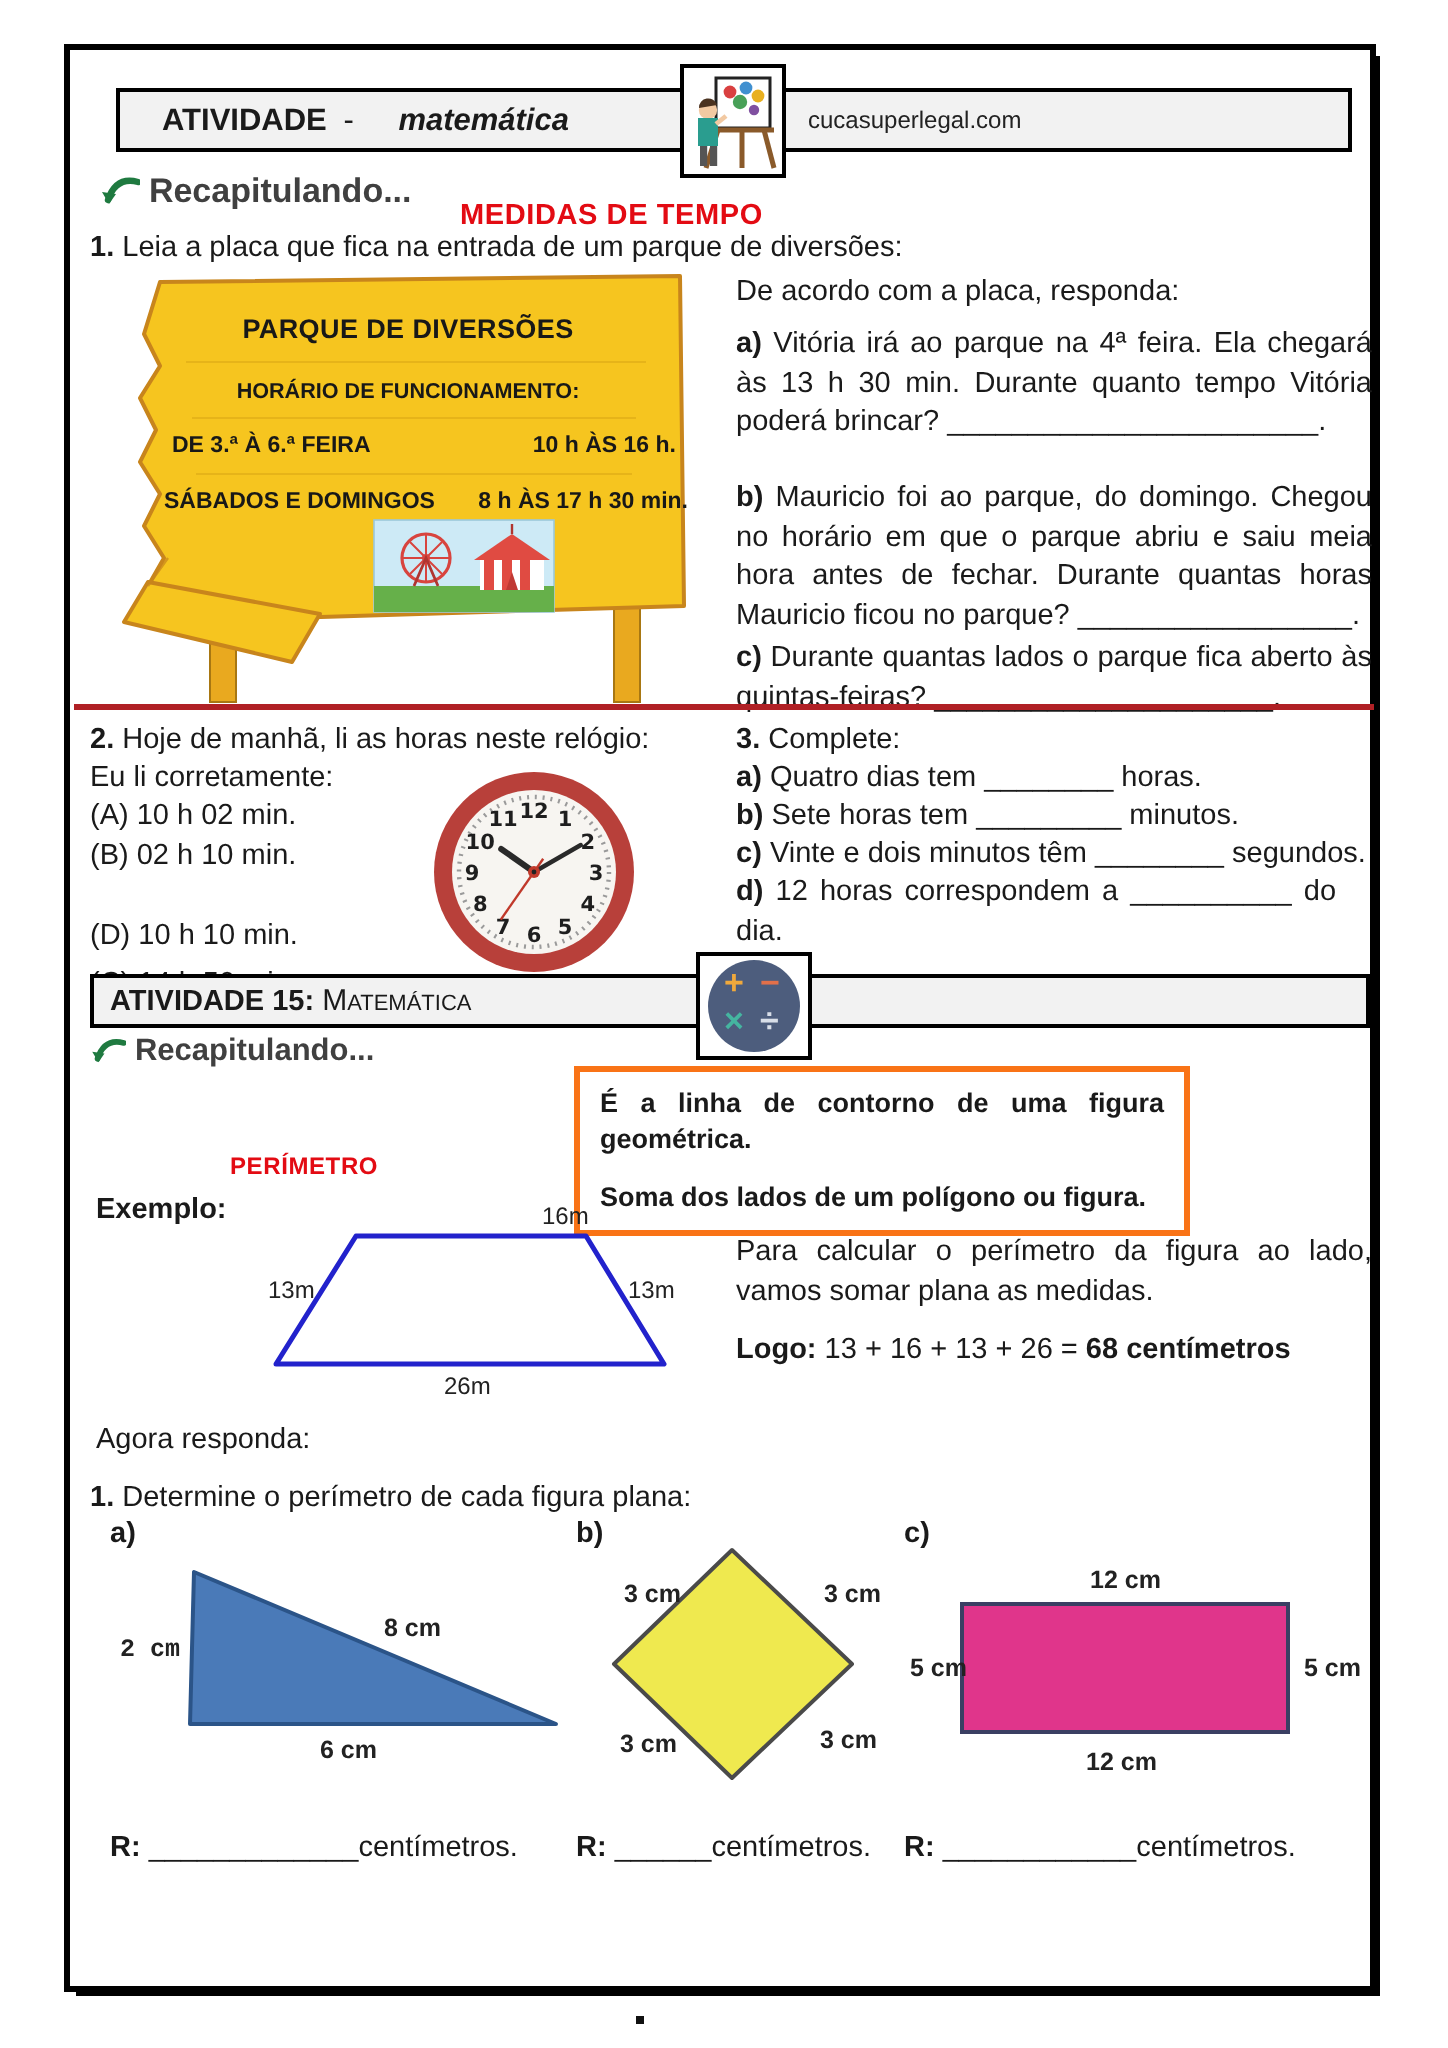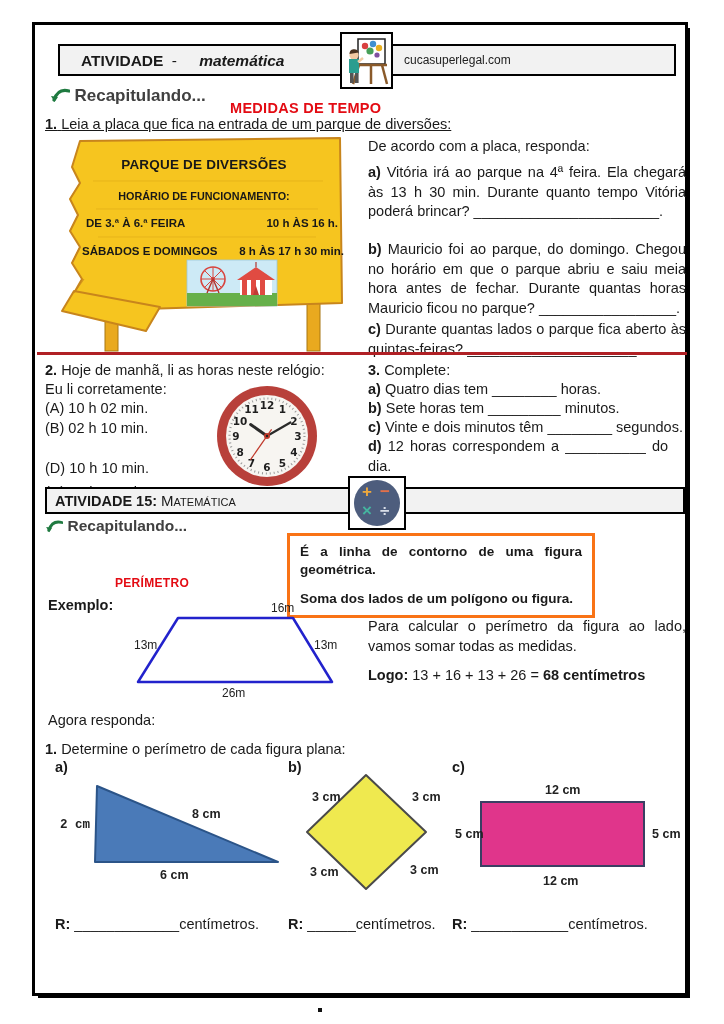--- a/index.html
+++ b/index.html
@@ -54,21 +54,21 @@
 
 <div class="abs" style="left:50px;top:86px;">
   <svg width="20" height="16" viewBox="0 0 20 16" style="vertical-align:-2px;">
     <path d="M19,4 Q8,1 4,13" fill="none" stroke="#1f7a40" stroke-width="3.2" stroke-linecap="round"></path>
     <path d="M1,9 L4.5,15 L8,10 Z" fill="#1f7a40"></path>
   </svg>
   <span class="b green" style="font-size:17px;">Recapitulando...</span>
 </div>
 <div class="abs b red" style="left:230px;top:100px;font-size:14.5px;letter-spacing:.3px;">MEDIDAS DE TEMPO</div>
 
-<p class="abs t" style="left:45px;top:115px;width:600px;text-decoration:underline;">
+<p class="abs t" style="left:45px;top:115px;width:600px;">
   <span class="b">1.</span>
   <span>Leia a placa que fica na entrada de um parque de diversões:</span>
 </p>
 
 <div class="abs" style="left:48px;top:133px;width:312px;height:220px;">
   <svg class="abs" style="left:0;top:0;" width="312" height="220" viewBox="0 0 312 220">
     <rect x="57" y="172" width="13" height="46" fill="#e9a91f" stroke="#a87712" stroke-width="1"></rect>
     <rect x="259" y="170" width="13" height="48" fill="#e9a91f" stroke="#a87712" stroke-width="1"></rect>
     <polygon points="32,8 292,5 294,170 96,176 36,176 26,160 34,146 24,130 32,114 22,98 30,82 22,66 32,50 24,34" fill="#f6c51f" stroke="#c8851c" stroke-width="2" stroke-linejoin="round"></polygon>
     <polygon points="26,158 112,174 98,198 14,178" fill="#f6c51f" stroke="#c8851c" stroke-width="2" stroke-linejoin="round"></polygon>
@@ -208,21 +208,21 @@
 <div class="abs" style="left:120px;top:600px;width:230px;height:102px;">
   <svg class="abs" style="left:0;top:0;" width="230" height="102" viewBox="0 0 230 102">
     <polygon points="58,18 173,18 212,82 18,82" fill="#fff" stroke="#2222cc" stroke-width="2.5" stroke-linejoin="round"></polygon>
   </svg>
   <span class="abs thin-lbl" style="left:103px;top:1px;margin-left:48px;">16m</span>
   <span class="abs thin-lbl" style="left:14px;top:38px;">13m</span>
   <span class="abs thin-lbl" style="left:194px;top:38px;">13m</span>
   <span class="abs thin-lbl" style="left:102px;top:86px;">26m</span>
 </div>
 
-<p class="abs t just" style="left:368px;top:617px;width:318px;">Para calcular o perímetro da figura ao lado, vamos somar todas as medidas.</p>
+<p class="abs t just" style="left:368px;top:617px;width:318px;">Para calcular o perímetro da figura ao lado, vamos somar plana as medidas.</p>
 <p class="abs t" style="left:368px;top:666px;width:320px;">
   <span class="b">Logo:</span><span style="white-space:pre;"> 13 + 16 + 13 + 26 = </span><span class="b">68 centímetros</span>
 </p>
 
 <p class="abs t" style="left:48px;top:711px;">Agora responda:</p>
 <p class="abs t" style="left:45px;top:740px;width:500px;">
   <span class="b">1.</span>
   <span>Determine o perímetro de cada figura plana:</span>
 </p>
 <span class="abs t b" style="left:55px;top:758px;">a)</span>

